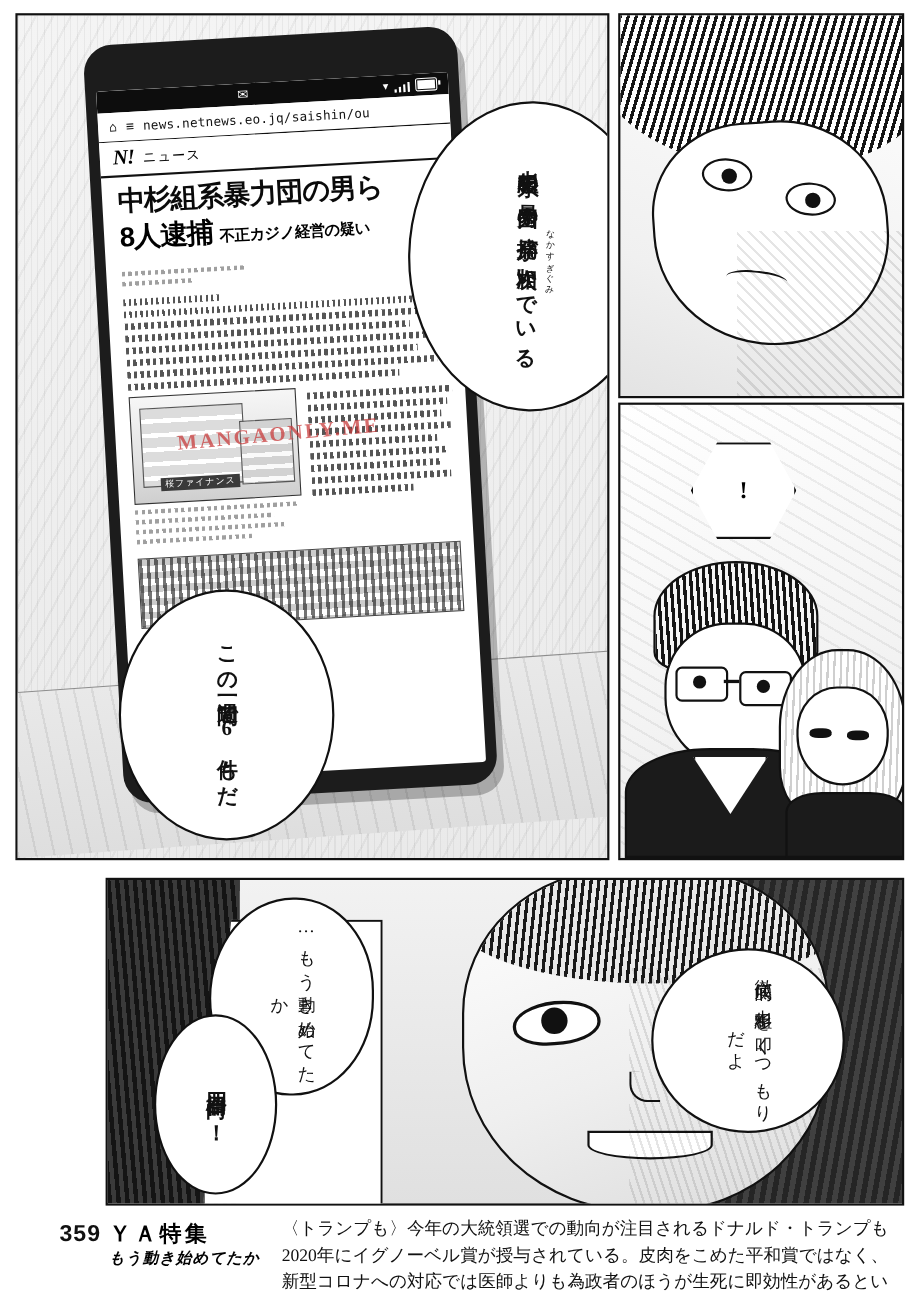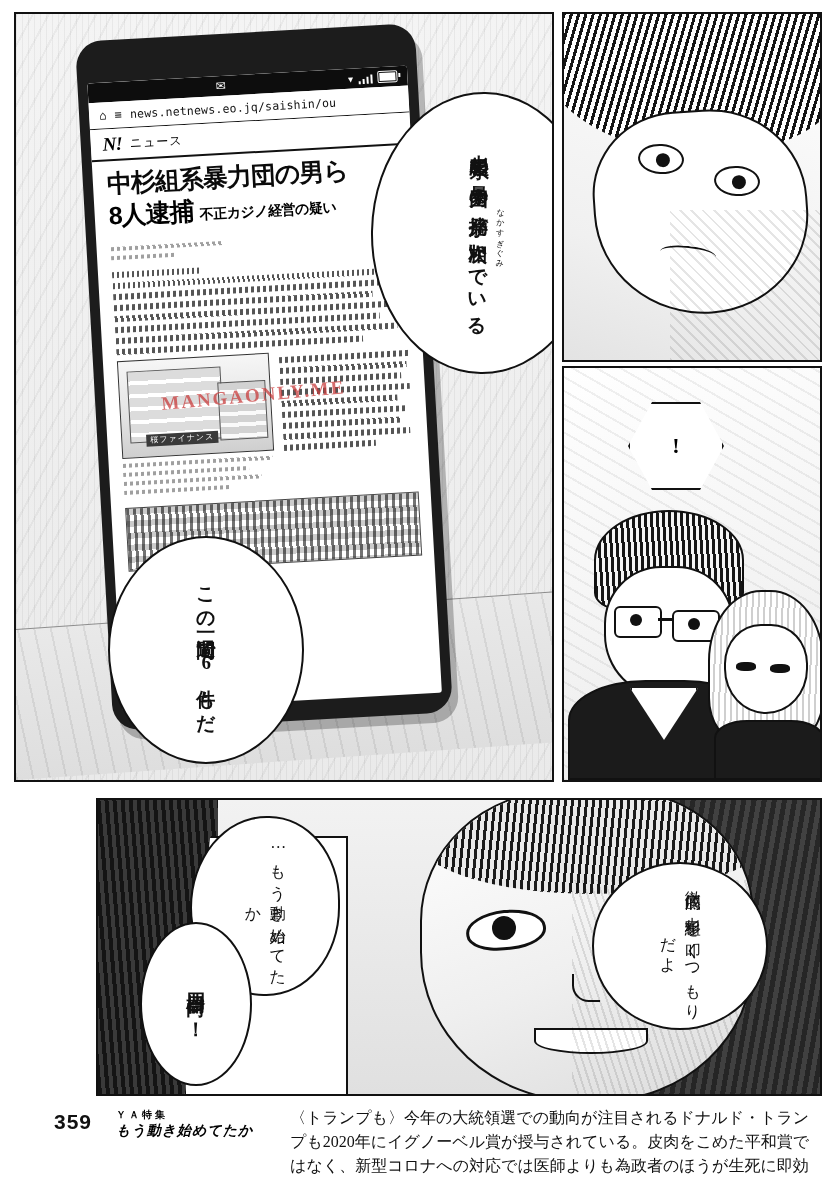--- a/index.html
+++ b/index.html
@@ -460,42 +460,42 @@
     border-radius: 50%;
   }
 
   
   .footer {
     position: absolute;
     left: 0; right: 0; bottom: 8px;
     height: 74px;
     display: flex;
     align-items: flex-start;
-    gap: 24px;
+    gap: 7px;
     padding: 6px 18px 0 54px;
     box-sizing: border-box;
   }
   .footer .pageno {
     font-family: "Liberation Sans", sans-serif;
     font-size: 21px;
     font-weight: bold;
     color: #111;
     letter-spacing: 1px;
     padding-top: 6px;
   }
   .footer .feature {
     display: flex;
     flex-direction: column;
     justify-content: center;
     padding-top: 4px;
     min-width: 150px;
   }
   .footer .feature .l1 {
     font-family: "Liberation Serif", serif;
-    font-size: 10px;
+    font-size: 20px;
     font-weight: bold;
     letter-spacing: 3px;
   }
   .footer .feature .l2 {
     font-family: "Liberation Serif", serif;
     font-size: 14px;
     font-weight: bold;
     letter-spacing: 1px;
     font-style: italic;
   }

